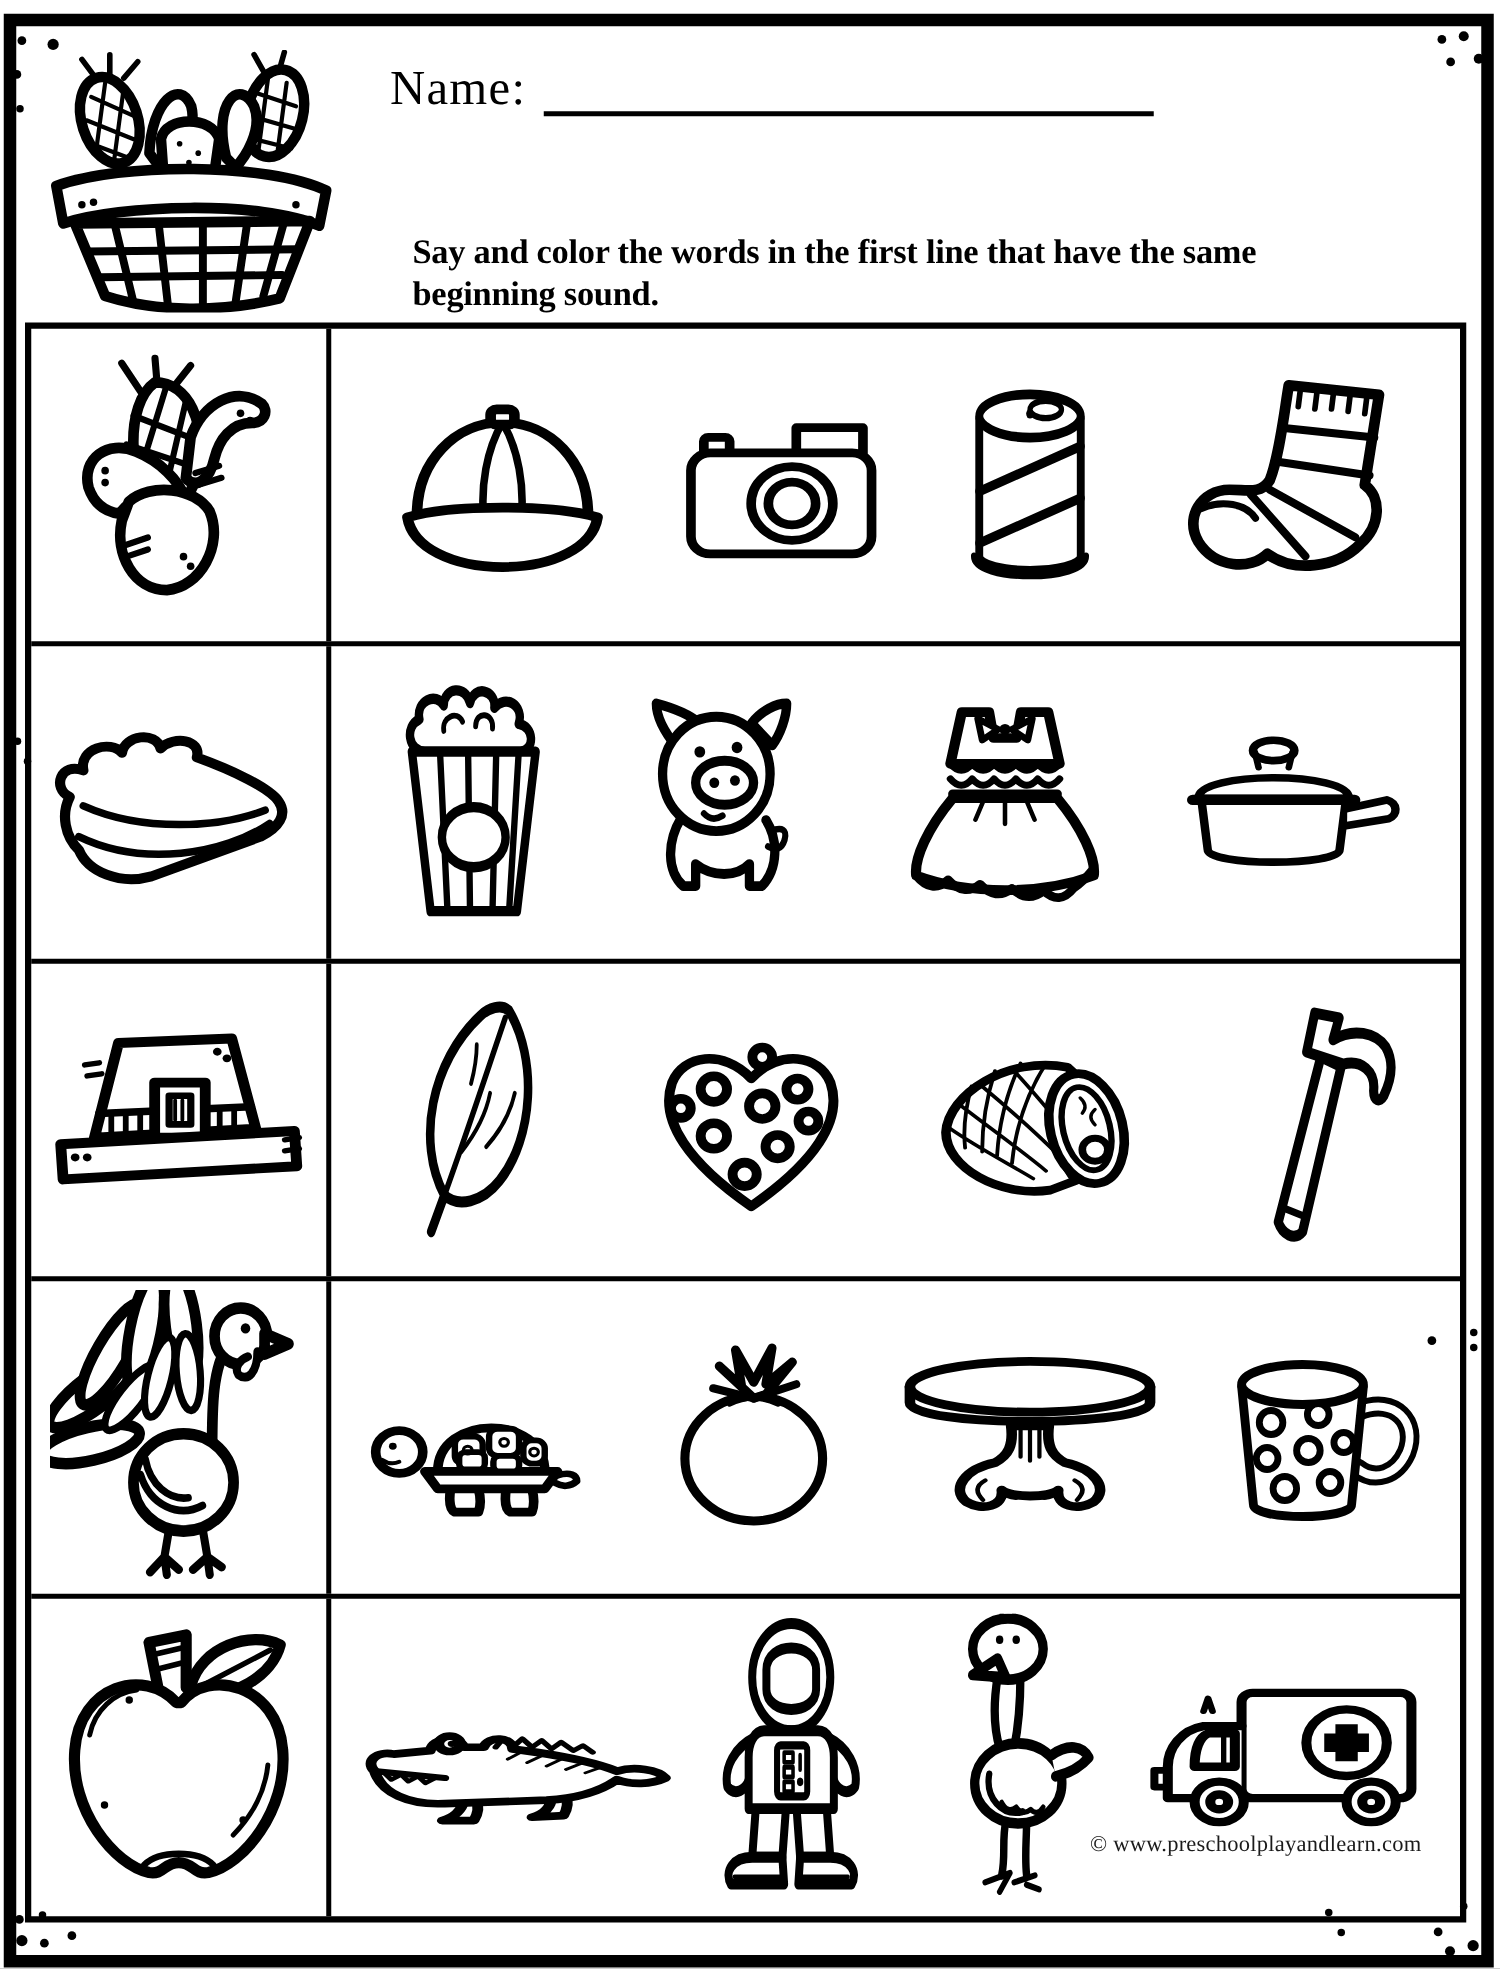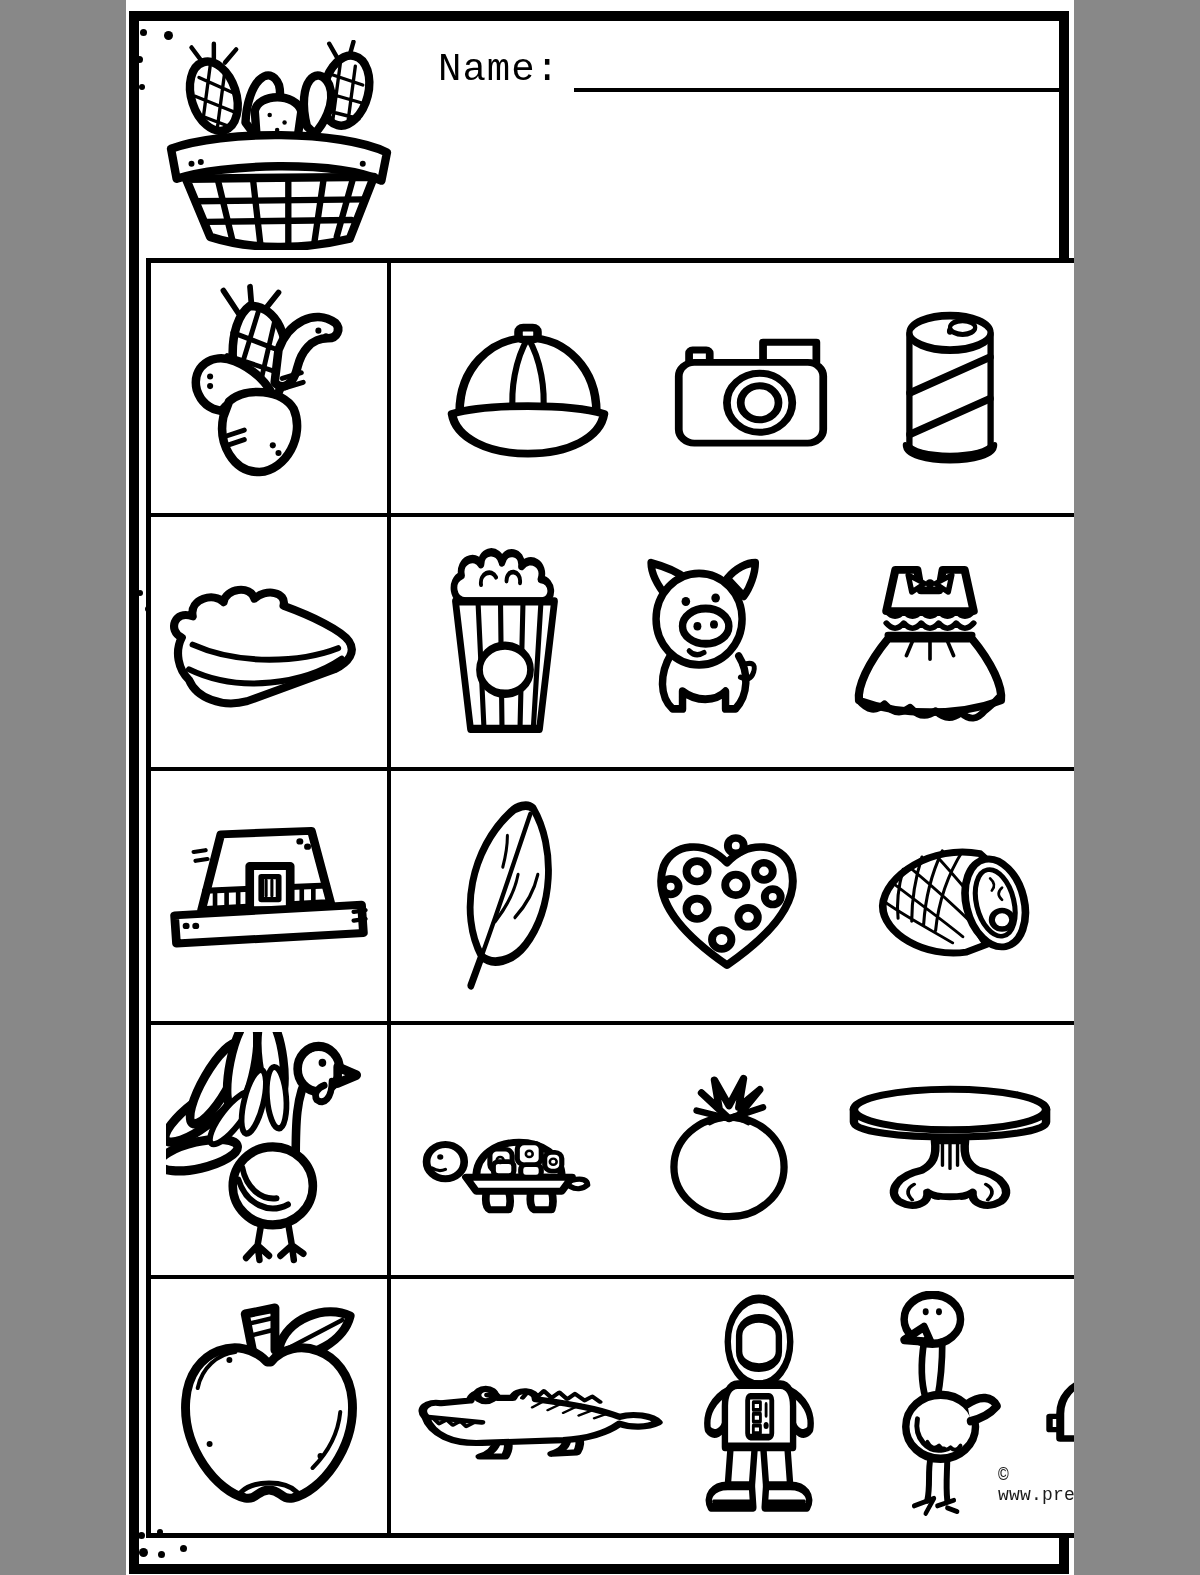--- a/index.html
+++ b/index.html
@@ -1,18 +1,18 @@
 <!DOCTYPE html>
 <html><head>
 <meta charset="utf-8">
 <style>
   html,body{margin:0;padding:0;background:#888;}
   .page{
-    position:relative;width:948px;height:1575px;background:#ffffff;
-    font-family:Liberation Mono, monospace;color:#000;overflow:hidden;
+    position:relative;width:1200px;height:1575px;background:#ffffff;
+    font-family:Liberation Serif, serif;color:#000;overflow:hidden;
     margin:0 auto;
   }
   .frame{position:absolute;left:3px;top:11px;right:5px;bottom:1px;border:10px solid #000;pointer-events:none;}
   .basket{position:absolute;left:32px;top:40px;width:242px;height:210px;}
   .basket svg{width:100%;height:100%;}
   .name-row{position:absolute;left:312px;top:48px;display:flex;align-items:flex-end;}
   .name-label{font-size:39px;font-weight:400;letter-spacing:1px;}
   .name-line{width:488px;border-bottom:4px solid #000;height:34px;margin-left:14px;}
   .title{position:absolute;left:345px;top:96px;width:760px;margin:0;text-align:center;
          font-size:48px;font-weight:700;letter-spacing:-1px;white-space:nowrap;}
@@ -85,20 +85,21 @@
           <path d="M20 86 L111 85 M26 97 L104 96" fill="none" stroke-width="3.4"></path>
         </g>
       </svg>
     </div>
 
   <div class="name-row">
     <span class="name-label">Name:</span>
     <div class="name-line"></div>
   </div>
 
+  <p class="instructions">Say and color the words in the first line that have the same beginning sound.</p>
 
   <div class="grid">
       <div class="grid-row">
         <div class="cell key-cell icon-corn">
           <svg viewBox="0 0 100 112" preserveAspectRatio="none">
             <g fill="#fff" stroke="#000" stroke-width="4.5" stroke-linecap="round" stroke-linejoin="round">
               <path d="M34 17 L26 5 M41 15 L40 3 M47 16 L55 6" fill="none" stroke-width="3"></path>
               <path d="M40 13 C54 13 62 30 58 50 C55 63 47 70 39 64 C29 55 27 22 40 13 Z"></path>
               <path d="M31 27 L57 37 M28 39 L58 49 M30 51 L53 61 M45 14 L32 56 M53 21 L43 64" stroke-width="2.6" fill="none"></path>
               <path d="M55 36 C60 22 74 14 85 22 C88 25 86 30 81 30 C72 30 67 37 65 45 C63 54 57 58 53 53 Z"></path>

